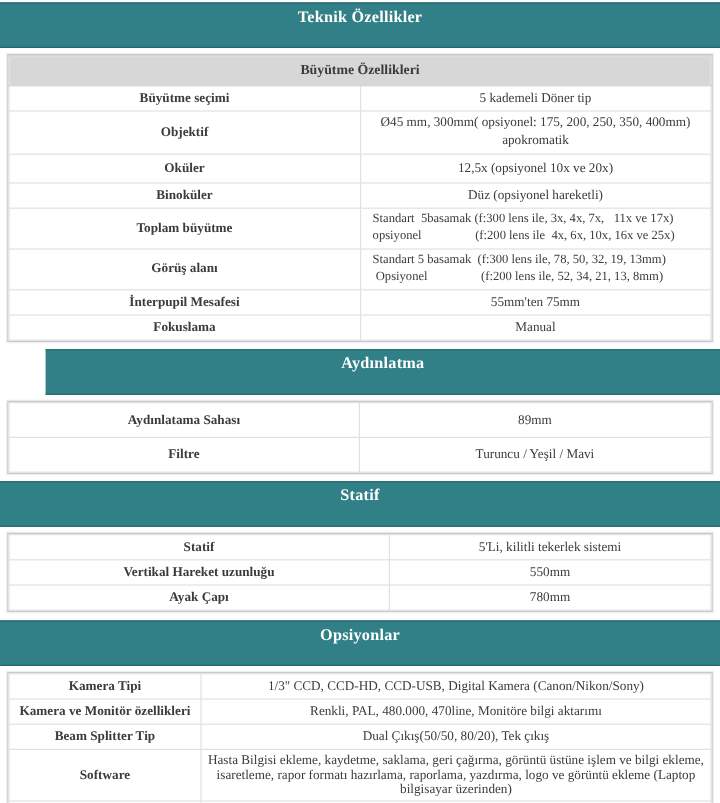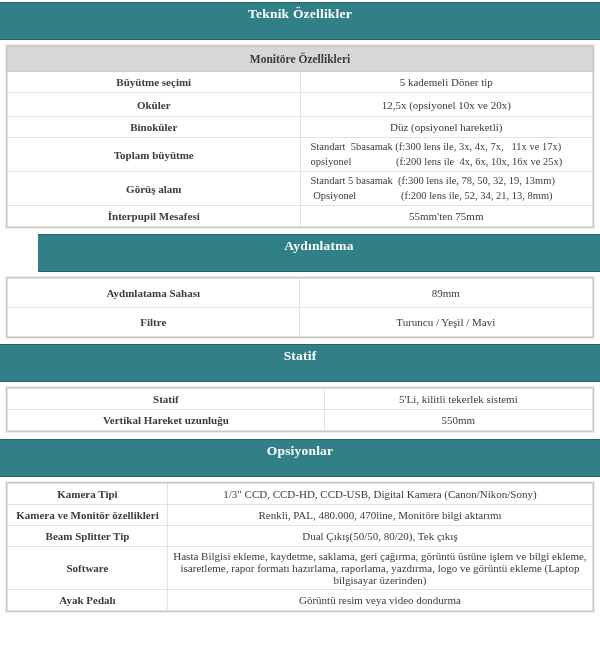--- a/index.html
+++ b/index.html
@@ -77,25 +77,32 @@
 </style>
 </head>
 <body>
 
 <div class="section-bar bar-top">Teknik Özellikler</div>
 
 <div class="tbl-wrap">
   <table class="t1">
     <tbody>
       <tr class="subheader">
-        <td colspan="2">Monitöre Özellikleri</td>
+        <td colspan="2">Büyütme Özellikleri</td>
       </tr>
       <tr class="r20">
         <td class="label">Büyütme seçimi</td>
         <td>5 kademeli Döner tip</td>
+      </tr>
+      <tr class="r32">
+        <td class="label">Objektif</td>
+        <td class="centerlines">
+          <div>Ø45 mm, 300mm( opsiyonel: 175, 200, 250, 350, 400mm)</div>
+          <div>apokromatik</div>
+        </td>
       </tr>
       <tr class="r23">
         <td class="label">Oküler</td>
         <td>12,5x (opsiyonel 10x ve 20x)</td>
       </tr>
       <tr class="r20">
         <td class="label">Binoküler</td>
         <td>Düz (opsiyonel hareketli)</td>
       </tr>
       <tr class="r33">
@@ -109,20 +116,24 @@
         <td class="label">Görüş alanı</td>
         <td>
           <div class="pre">Standart 5 basamak  (f:300 lens ile, 78, 50, 32, 19, 13mm)</div>
           <div class="pre"> Opsiyonel                 (f:200 lens ile, 52, 34, 21, 13, 8mm)</div>
         </td>
       </tr>
       <tr class="r20">
         <td class="label">İnterpupil Mesafesi</td>
         <td>55mm'ten 75mm</td>
       </tr>
+      <tr class="r20">
+        <td class="label">Fokuslama</td>
+        <td>Manual</td>
+      </tr>
     </tbody>
   </table>
 </div>
 
 <div class="section-bar bar-mid">Aydınlatma</div>
 
 <div class="tbl-wrap">
   <table class="t2">
     <tbody>
       <tr class="r28">
@@ -143,20 +154,24 @@
   <table class="t3">
     <tbody>
       <tr class="r20">
         <td class="label">Statif</td>
         <td>5'Li, kilitli tekerlek sistemi</td>
       </tr>
       <tr class="r20">
         <td class="label">Vertikal Hareket uzunluğu</td>
         <td>550mm</td>
       </tr>
+      <tr class="r20">
+        <td class="label">Ayak Çapı</td>
+        <td>780mm</td>
+      </tr>
     </tbody>
   </table>
 </div>
 
 <div class="section-bar bar-mid3">Opsiyonlar</div>
 
 <div class="tbl-wrap">
   <table class="t4">
     <tbody>
       <tr class="r20">

